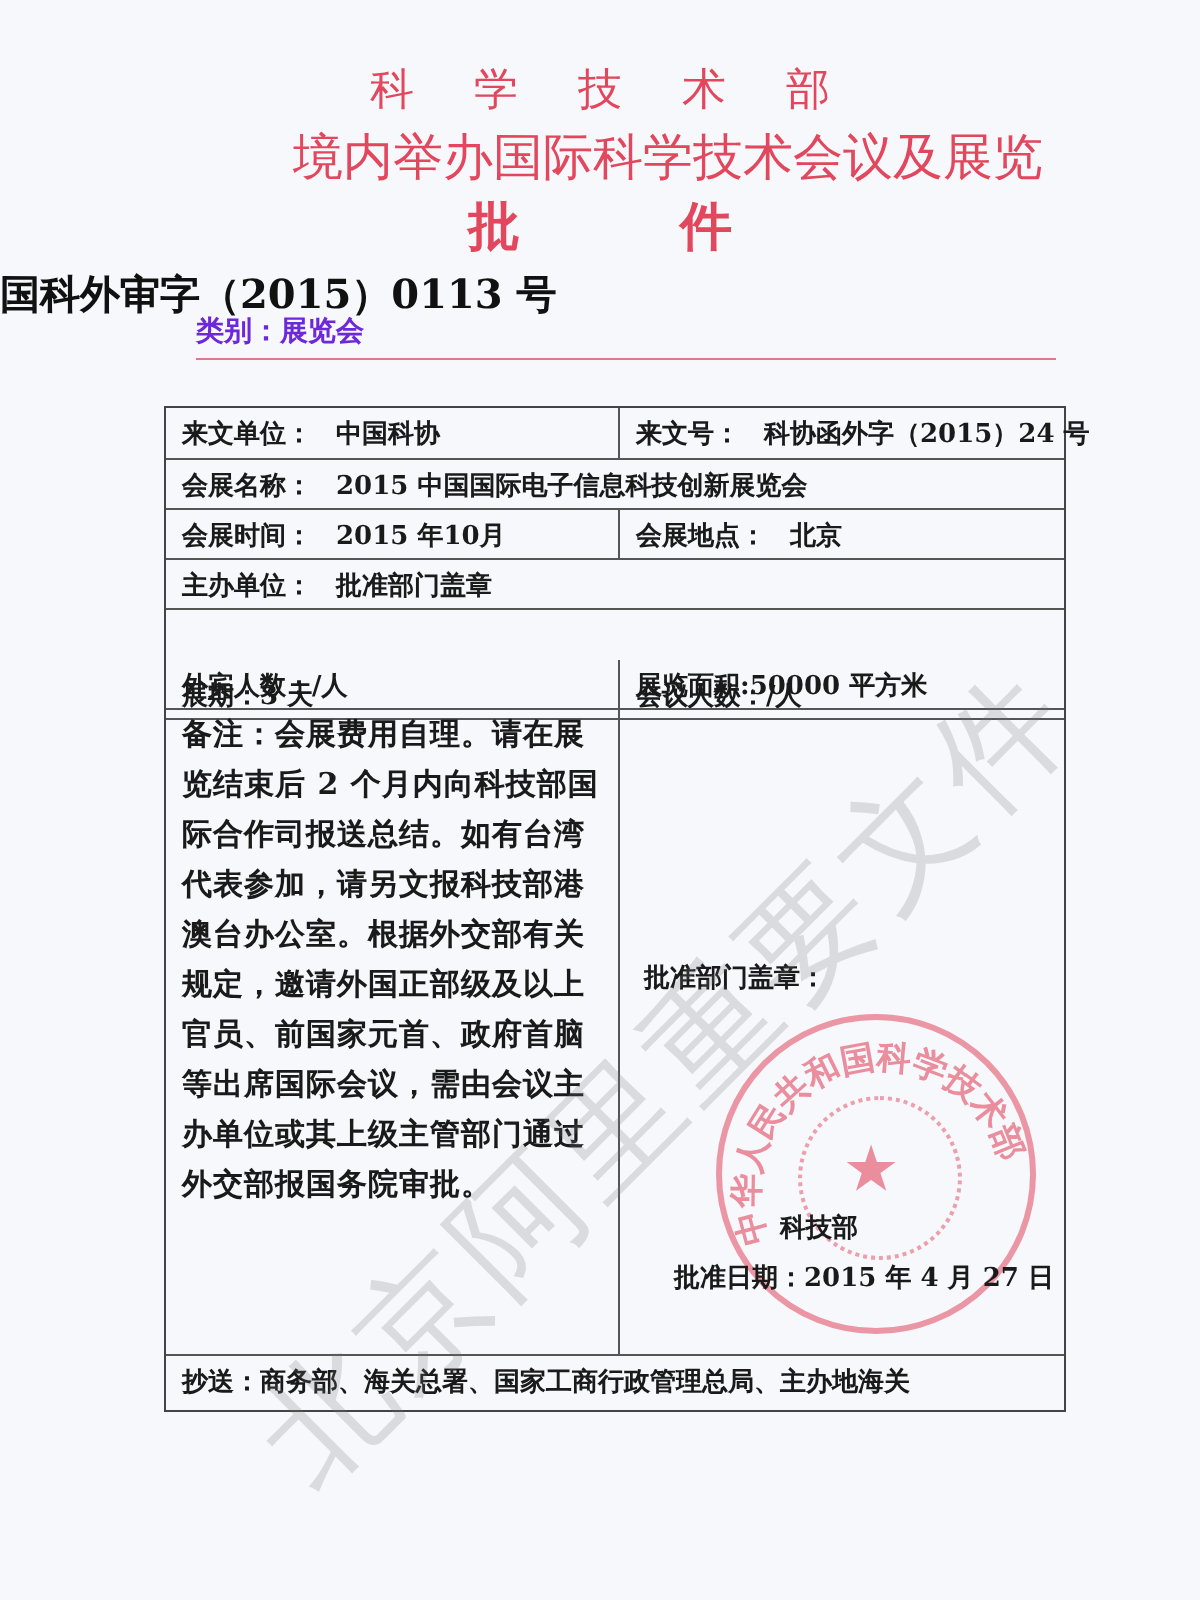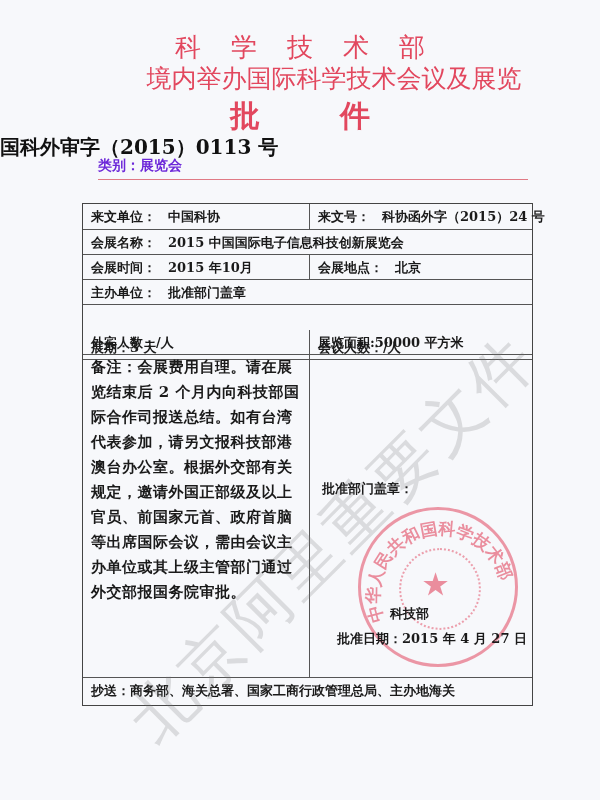--- a/index.html
+++ b/index.html
@@ -3,23 +3,23 @@
 <meta charset="utf-8">
 <style>
   html, body { margin: 0; padding: 0; }
   body {
     width: 600px; height: 800px; overflow: hidden; position: relative;
     background: #f7f8fb;
     font-family: "DejaVu Serif", "Liberation Serif", serif;
     color: #222;
   }
   .hdr { position: absolute; left: 0; width: 600px; text-align: center; color: #e2475e; font-family: "DejaVu Sans", "Liberation Sans", sans-serif; }
-  .hdr-ministry { top: 30px; font-size: 26px; letter-spacing: 30px; text-indent: 30px; }
+  .hdr-ministry { top: 30px; font-size: 22px; letter-spacing: 30px; text-indent: 30px; }
   .hdr-subtitle { top: 62px; font-size: 25px; letter-spacing: 0px; margin-left: 34px; }
-  .hdr-approval { top: 96px; font-size: 30px; font-weight: bold; letter-spacing: 80px; text-indent: 80px; }
+  .hdr-approval { top: 96px; font-size: 26px; font-weight: bold; letter-spacing: 80px; text-indent: 80px; }
   .doc-number { position: absolute; top: 134px; left: 0; width: 600px; text-align: left; font-size: 20px; color: #111; font-weight: bold; }
   .category { position: absolute; top: 157px; left: 98px; font-size: 14px; font-weight: bold; color: #6d28d9; }
   .category-line { position: absolute; top: 179px; left: 98px; width: 430px; height: 1px; background: #e07a85; }
 
   .form-table {
     position: absolute; left: 82px; top: 203px; width: 451px; height: 503px;
     border: 1.5px solid #444; box-sizing: border-box;
     font-size: 13px; font-weight: bold; color: #1a1a1a;
   }
   .row { position: absolute; left: 0; right: 0; border-bottom: 1px solid #555; box-sizing: border-box; }

